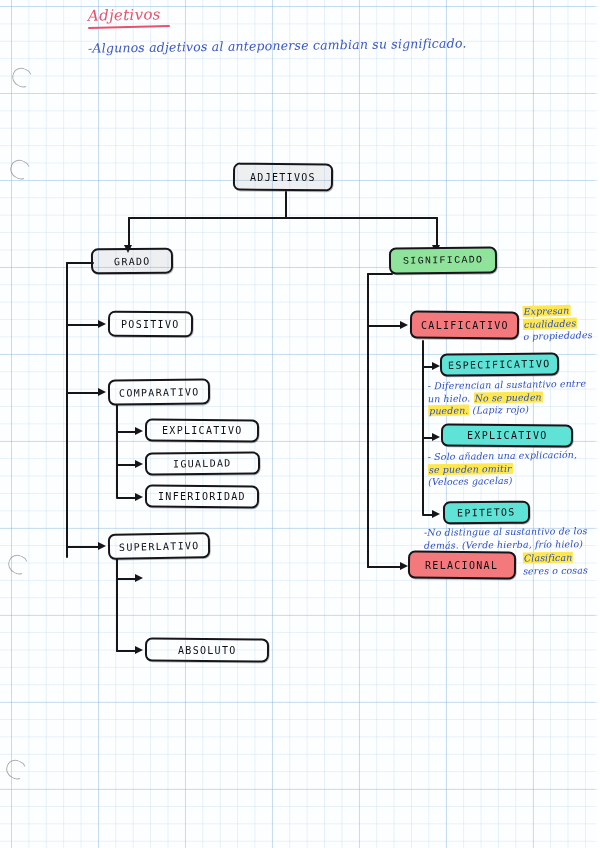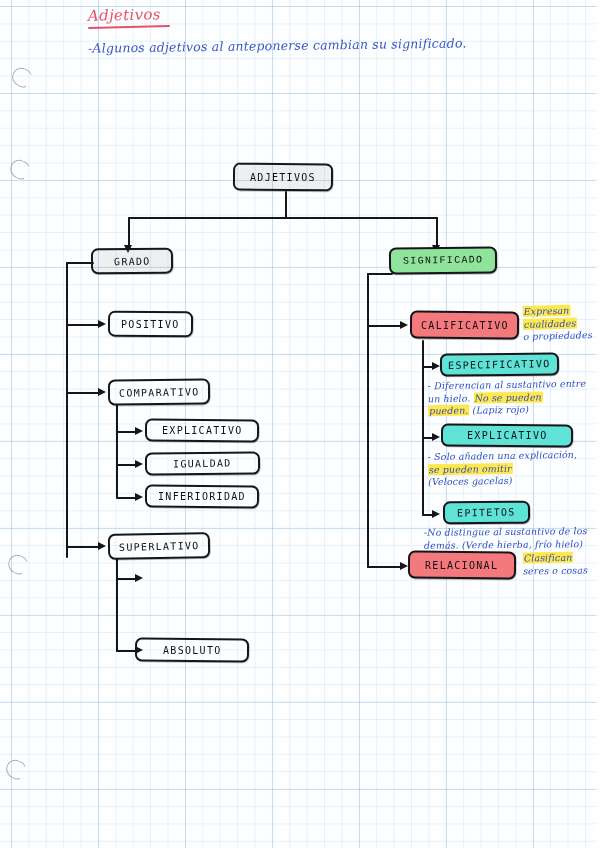--- a/index.html
+++ b/index.html
@@ -195,21 +195,21 @@
 
   <div class="node tilt2" style="left:145px;top:485px;width:114px;height:23px;">
     <span>INFERIORIDAD</span>
   </div>
 
   <div class="node tilt3" style="left:108px;top:533px;width:102px;height:26px;">
     <span>SUPERLATIVO</span>
   </div>
 
 
-  <div class="node tilt2" style="left:135px;top:638px;width:114px;height:24px;justify-content:center;">
+  <div class="node tilt2" style="left:145px;top:638px;width:124px;height:24px;justify-content:center;">
     <span>ABSOLUTO</span>
   </div>
 
   <div class="node green tilt1" style="left:389px;top:247px;width:108px;height:27px;">
     <span>SIGNIFICADO</span>
   </div>
 
   <div class="node red tilt2" style="left:410px;top:311px;width:109px;height:28px;">
     <span>CALIFICATIVO</span>
   </div>

